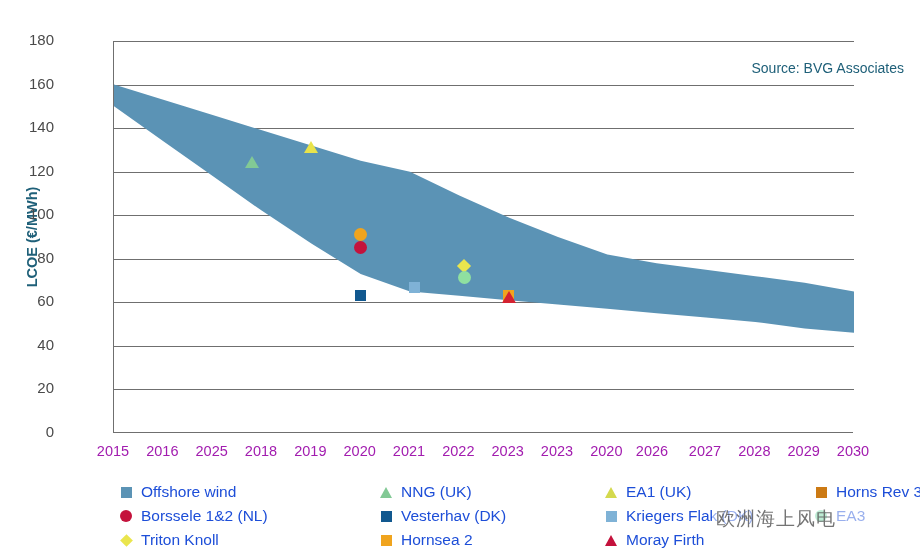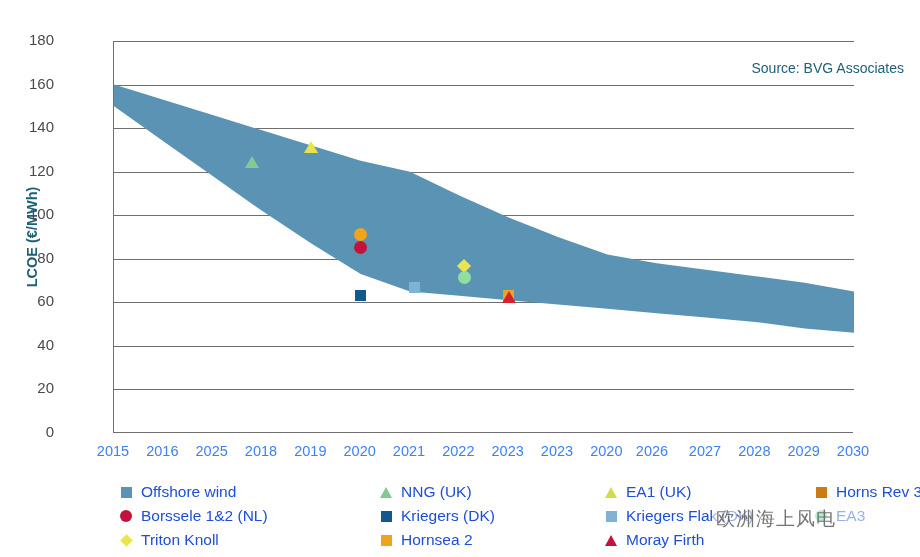--- a/index.html
+++ b/index.html
@@ -26,21 +26,21 @@
   .ylabel{
     position:absolute;left:-8px;top:196px;
     transform:translate(-50%,-50%) rotate(-90deg);
     font-size:14.5px;font-weight:bold;color:#1f6079;
     white-space:nowrap;
   }
   .ylabel-wrap{position:absolute;left:40px;top:41px;width:0;height:392px;}
 
   .xtick{
     position:absolute;top:443px;width:60px;text-align:center;
-    font-size:14.5px;color:#3b82f6;
+    font-size:14.5px;color:#a21caf;
   }
 
   .source-note{
     position:absolute;right:16px;top:60px;
     font-size:14px;color:#1f6079;
   }
 
   .marker{position:absolute;}
   .m-square{width:11px;height:11px;}
   .m-circle{width:13px;height:13px;border-radius:50%;}
@@ -171,21 +171,21 @@
         <div class="legend-item">
           <span class="legend-swatch">
             <span class="sw-triangle" style="border-bottom: 11px solid rgb(130, 201, 149);"></span>
           </span>
           <span>NNG (UK)</span>
         </div>
         <div class="legend-item">
           <span class="legend-swatch">
             <span class="sw-square" style="background: rgb(17, 88, 143);"></span>
           </span>
-          <span>Kriegers (DK)</span>
+          <span>Vesterhav (DK)</span>
         </div>
         <div class="legend-item">
           <span class="legend-swatch">
             <span class="sw-square" style="background: rgb(240, 164, 30);"></span>
           </span>
           <span>Hornsea 2</span>
         </div>
       </div>
       <div class="legend-col c3">
         <div class="legend-item">

